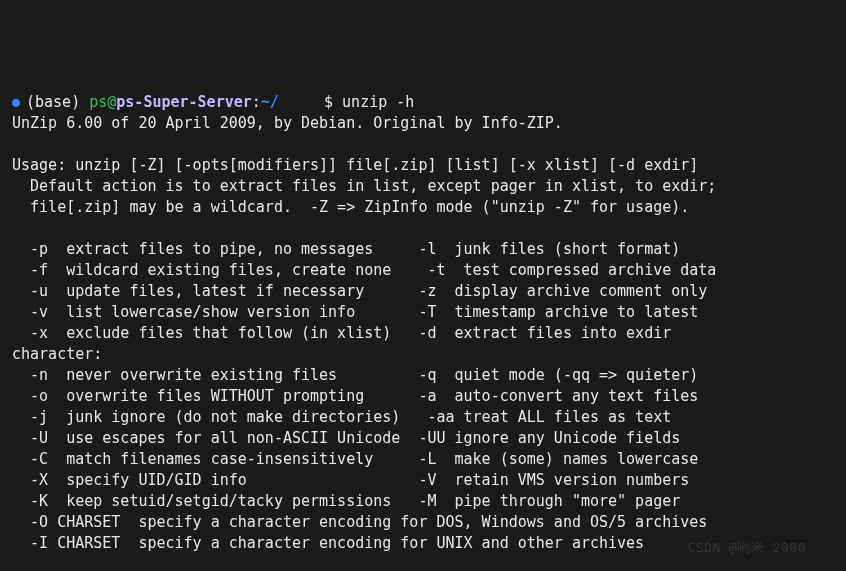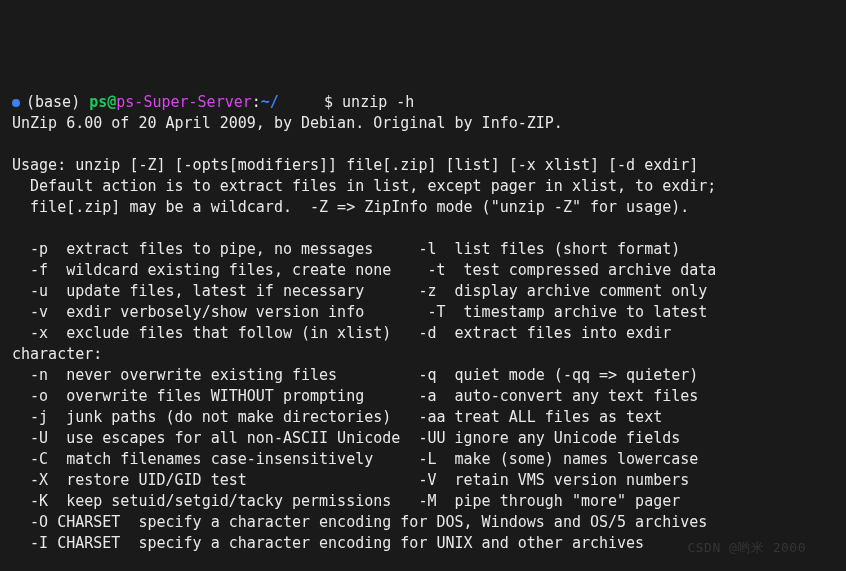--- a/index.html
+++ b/index.html
@@ -19,22 +19,22 @@
     .dot {
       display: inline-block;
       width: 8px;
       height: 8px;
       background: #3b82f6;
       border-radius: 50%;
       margin-right: 6px;
       vertical-align: middle;
     }
     .env { color: #e8e8e8; }
-    .user { color: #22c55e; font-weight: bold; }
-    .host { color: #d946ef; font-weight: normal; }
+    .user { color: #22c55e; font-weight: normal; }
+    .host { color: #c4b5fd; font-weight: bold; }
     .colon { color: #e8e8e8; }
     .path { color: #3b82f6; font-weight: bold; }
     .cmd { color: #e8e8e8; }
     .watermark {
       position: absolute;
       right: 40px;
       bottom: 14px;
       color: #555;
       opacity: 0.45;
       font-size: 13px;
@@ -47,32 +47,32 @@
 
 
 
 <div><span><span class="dot"></span><span class="env">(base)</span> <span class="user">ps</span><span class="user">@</span><span class="host">ps-Super-Server</span><span class="colon">:</span><span class="path">~/</span><span class="path">     </span><span class="cmd">$ </span><span class="cmd">unzip -h</span></span>
 <span>UnZip 6.00 of 20 April 2009, by Debian. Original by Info-ZIP.</span>
 <span></span>
 <span>Usage: unzip [-Z] [-opts[modifiers]] file[.zip] [list] [-x xlist] [-d exdir]</span>
 <span>  Default action is to extract files in list, except pager in xlist, to exdir;</span>
 <span>  file[.zip] may be a wildcard.  -Z =&gt; ZipInfo mode ("unzip -Z" for usage).</span>
 <span></span>
-<span>  -p  extract files to pipe, no messages     -l  list files (short format)</span>
+<span>  -p  extract files to pipe, no messages     -l  junk files (short format)</span>
 <span>  -f  wildcard existing files, create none    -t  test compressed archive data</span>
 <span>  -u  update files, latest if necessary      -z  display archive comment only</span>
-<span>  -v  exdir verbosely/show version info       -T  timestamp archive to latest</span>
+<span>  -v  list lowercase/show version info       -T  timestamp archive to latest</span>
 <span>  -x  exclude files that follow (in xlist)   -d  extract files into exdir</span>
 <span>character:</span>
 <span>  -n  never overwrite existing files         -q  quiet mode (-qq =&gt; quieter)</span>
 <span>  -o  overwrite files WITHOUT prompting      -a  auto-convert any text files</span>
-<span>  -j  junk paths (do not make directories)   -aa treat ALL files as text</span>
+<span>  -j  junk ignore (do not make directories)   -aa treat ALL files as text</span>
 <span>  -U  use escapes for all non-ASCII Unicode  -UU ignore any Unicode fields</span>
 <span>  -C  match filenames case-insensitively     -L  make (some) names lowercase</span>
-<span>  -X  restore UID/GID test                   -V  retain VMS version numbers</span>
+<span>  -X  specify UID/GID info                   -V  retain VMS version numbers</span>
 <span>  -K  keep setuid/setgid/tacky permissions   -M  pipe through "more" pager</span>
 <span>  -O CHARSET  specify a character encoding for DOS, Windows and OS/5 archives</span>
 <span>  -I CHARSET  specify a character encoding for UNIX and other archives</span>
 <span></span>
 
 
 
 </div>
 
 <div class="watermark">CSDN @哟米 2000</div>

